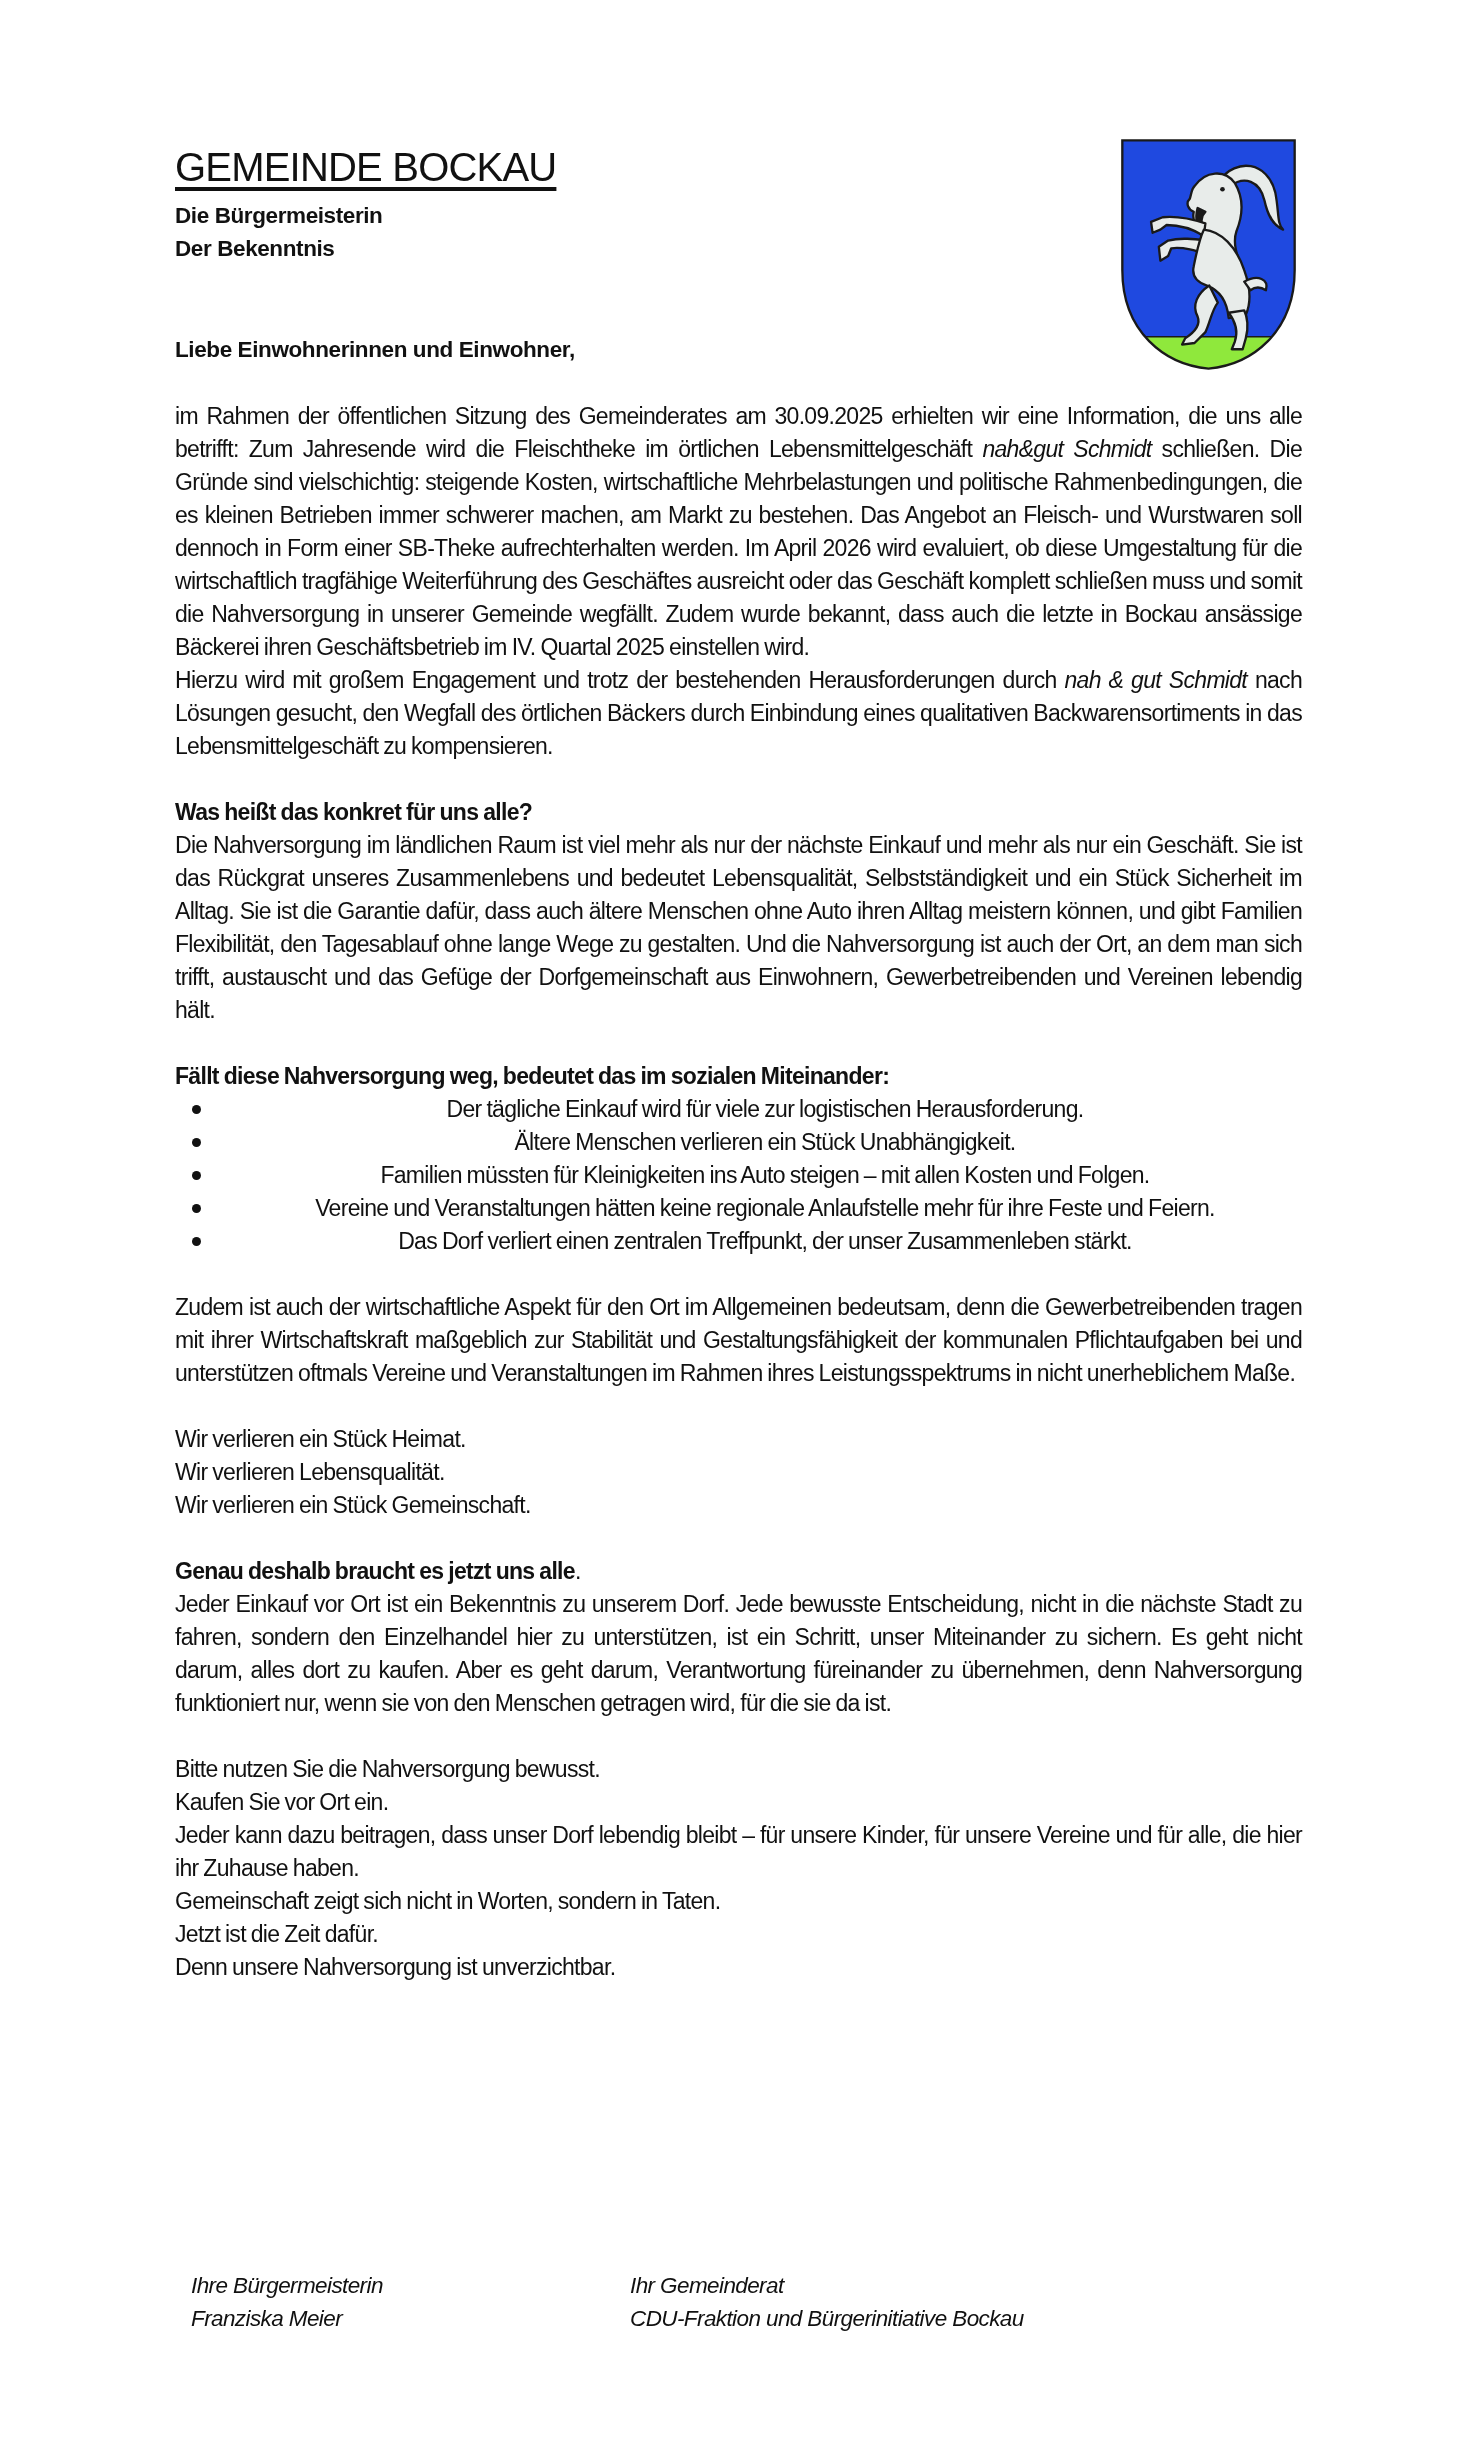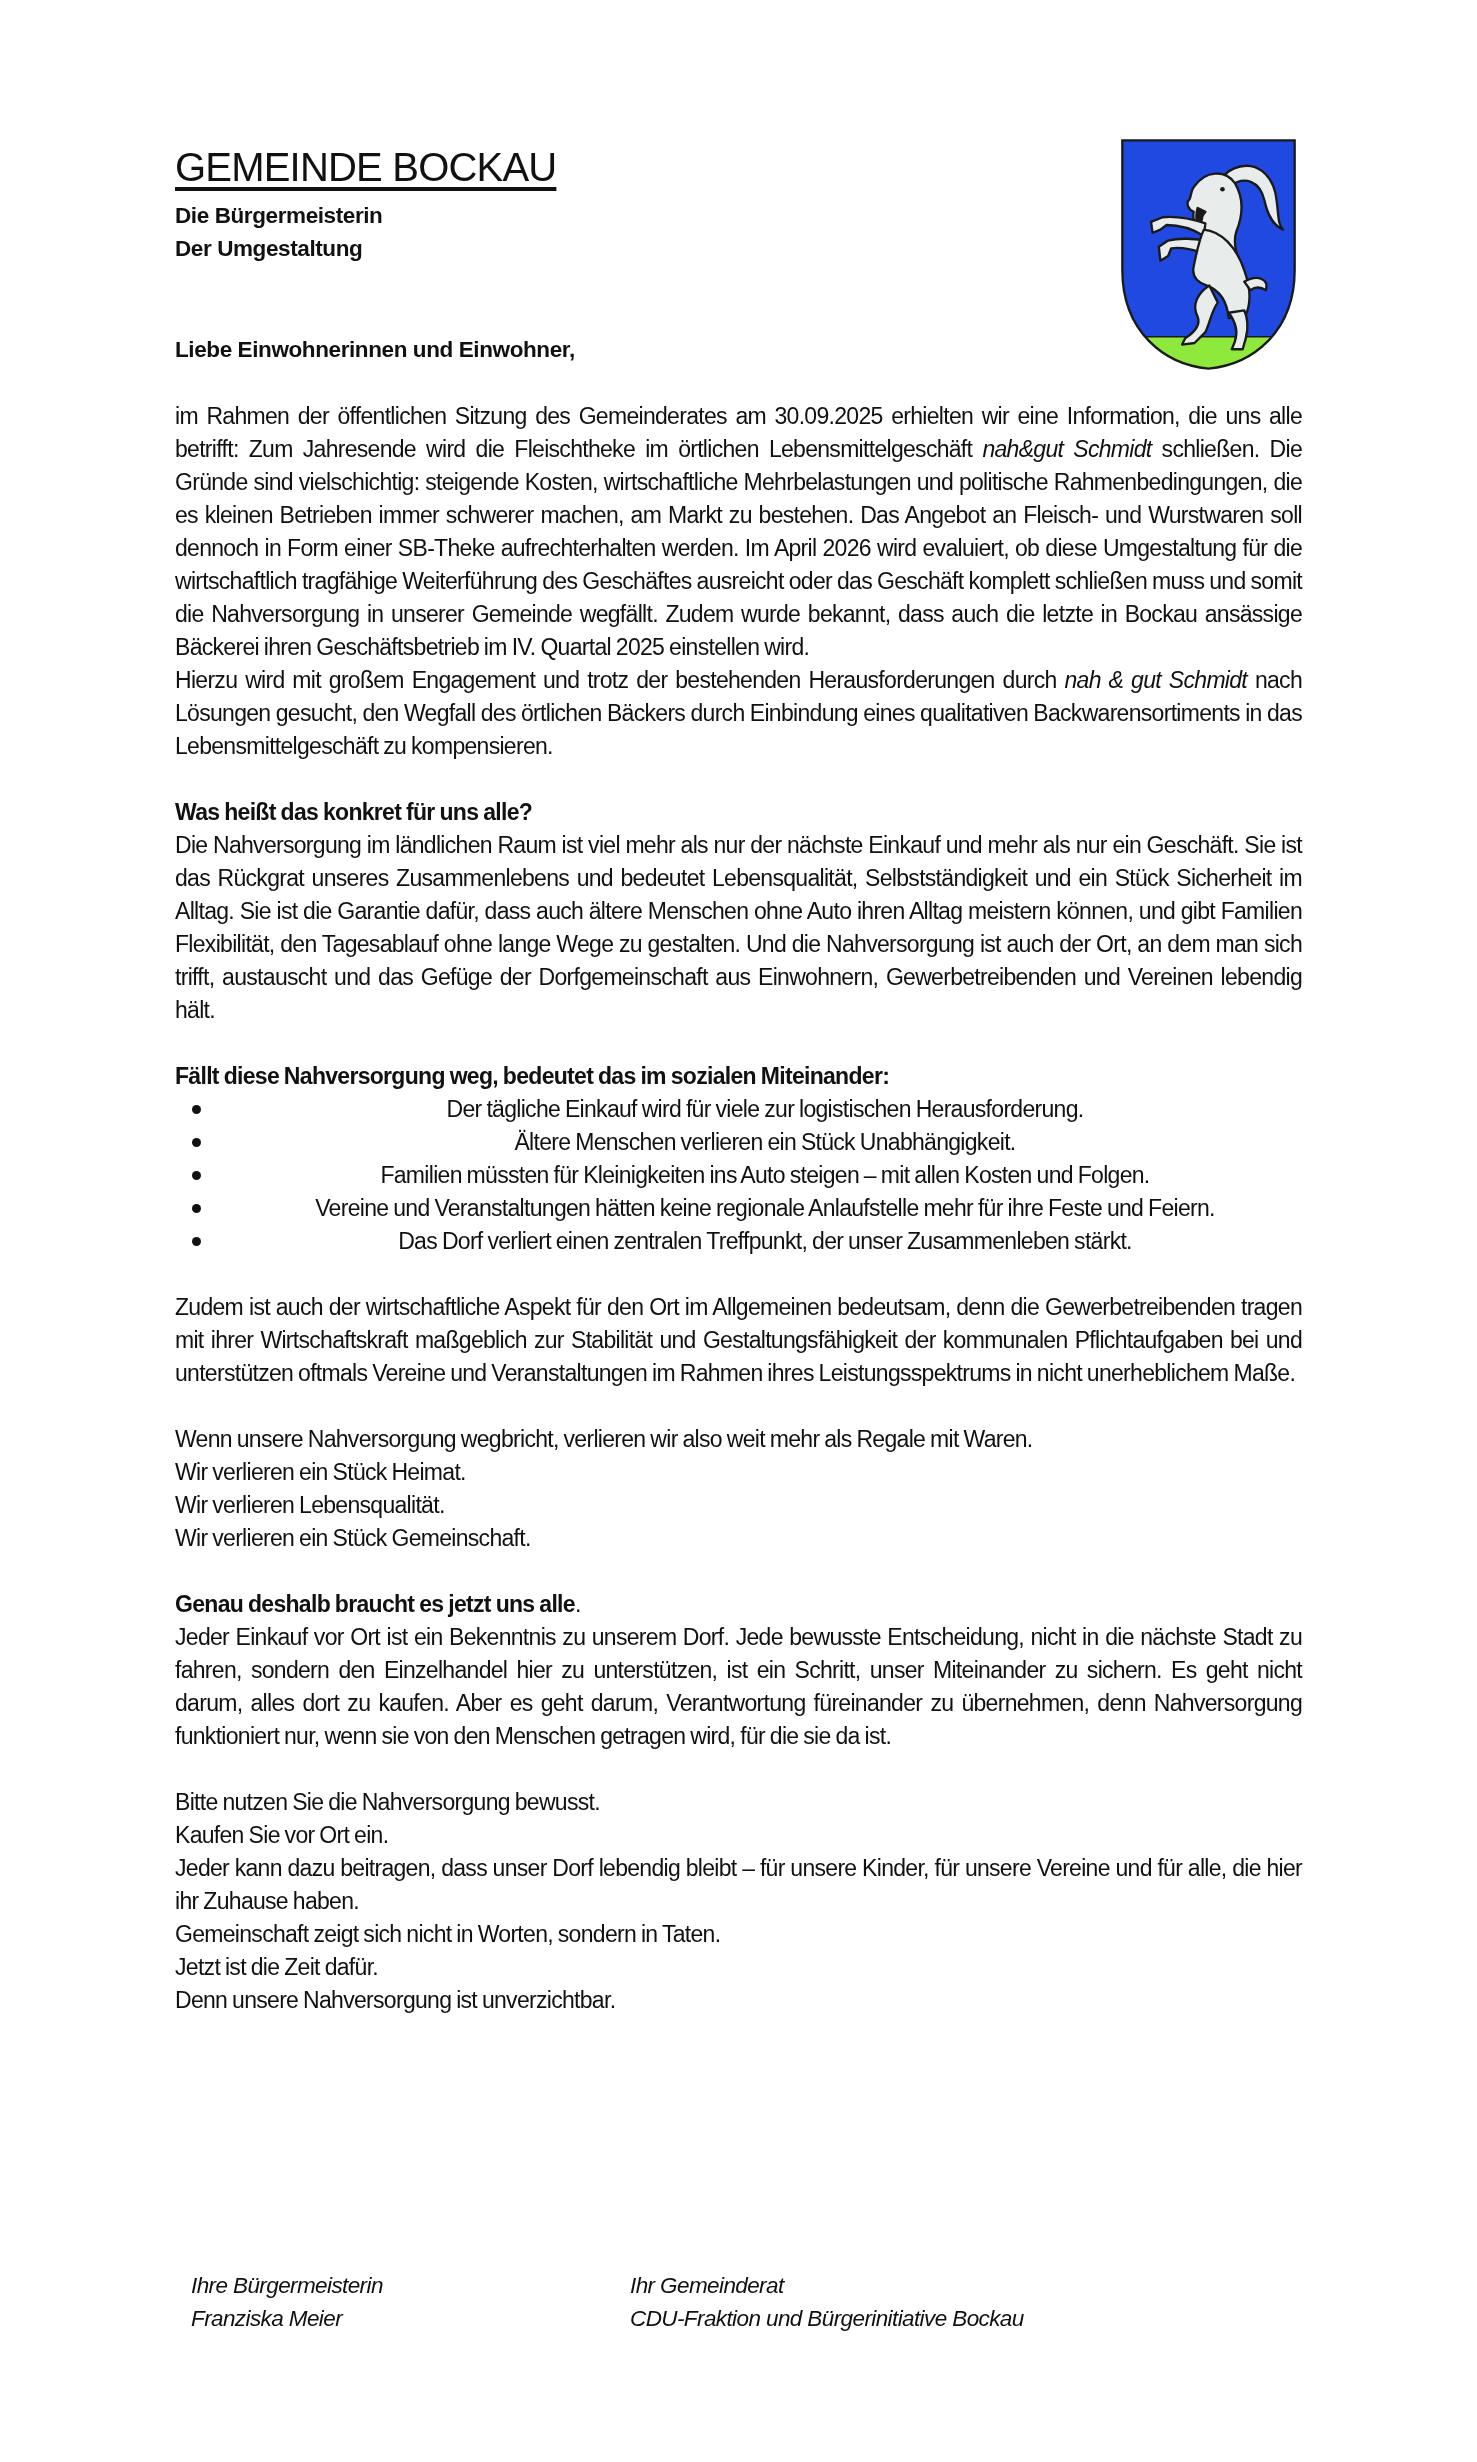--- a/index.html
+++ b/index.html
@@ -122,21 +122,21 @@
   </style>
 </head>
 <body>
 
 <div class="page">
 
   <div class="letterhead">
     <h1 class="org-title">GEMEINDE BOCKAU</h1>
     <div class="sender-block">
       <div class="sender-line">Die Bürgermeisterin</div>
-      <div class="sender-line">Der Umgestaltung</div>
+      <div class="sender-line">Der Bekenntnis</div>
     </div>
   </div>
 
   <svg class="coat-of-arms" viewBox="0 0 228 300">
     <defs>
       <clipPath id="shieldClip">
         <path d="M3 3 H225 V170 C225 250 170 292 114 297 C58 292 3 250 3 170 Z"></path>
       </clipPath>
     </defs>
     <g clip-path="url(#shieldClip)">
@@ -192,21 +192,20 @@
       <li><span class="bullet"></span><span>Vereine und Veranstaltungen hätten keine regionale Anlaufstelle mehr für ihre Feste und Feiern.</span></li>
       <li><span class="bullet"></span><span>Das Dorf verliert einen zentralen Treffpunkt, der unser Zusammenleben stärkt.</span></li>
     </ul>
 
     <div class="gap"></div>
 
     <p class="last">Zudem ist auch der wirtschaftliche Aspekt für den Ort im Allgemeinen bedeutsam, denn die Gewerbetreibenden tragen mit ihrer Wirtschaftskraft maßgeblich zur Stabilität und Gestaltungsfähigkeit der kommunalen Pflichtaufgaben bei und unterstützen oftmals Vereine und Veranstaltungen im Rahmen ihres Leistungsspektrums in nicht unerheblichem Maße.</p>
 
     <div class="gap"></div>
 
-    <p>Wenn unsere Nahversorgung wegbricht, verlieren wir also weit mehr als Regale mit Waren.</p>
     <p>Wir verlieren ein Stück Heimat.</p>
     <p>Wir verlieren Lebensqualität.</p>
     <p>Wir verlieren ein Stück Gemeinschaft.</p>
 
     <div class="gap"></div>
 
     <p><span class="bold">Genau deshalb braucht es jetzt uns alle</span><span>.</span></p>
     <p class="last">Jeder Einkauf vor Ort ist ein Bekenntnis zu unserem Dorf. Jede bewusste Entscheidung, nicht in die nächste Stadt zu fahren, sondern den Einzelhandel hier zu unterstützen, ist ein Schritt, unser Miteinander zu sichern. Es geht nicht darum, alles dort zu kaufen. Aber es geht darum, Verantwortung füreinander zu übernehmen, denn Nahversorgung funktioniert nur, wenn sie von den Menschen getragen wird, für die sie da ist.</p>
 
     <div class="gap"></div>

